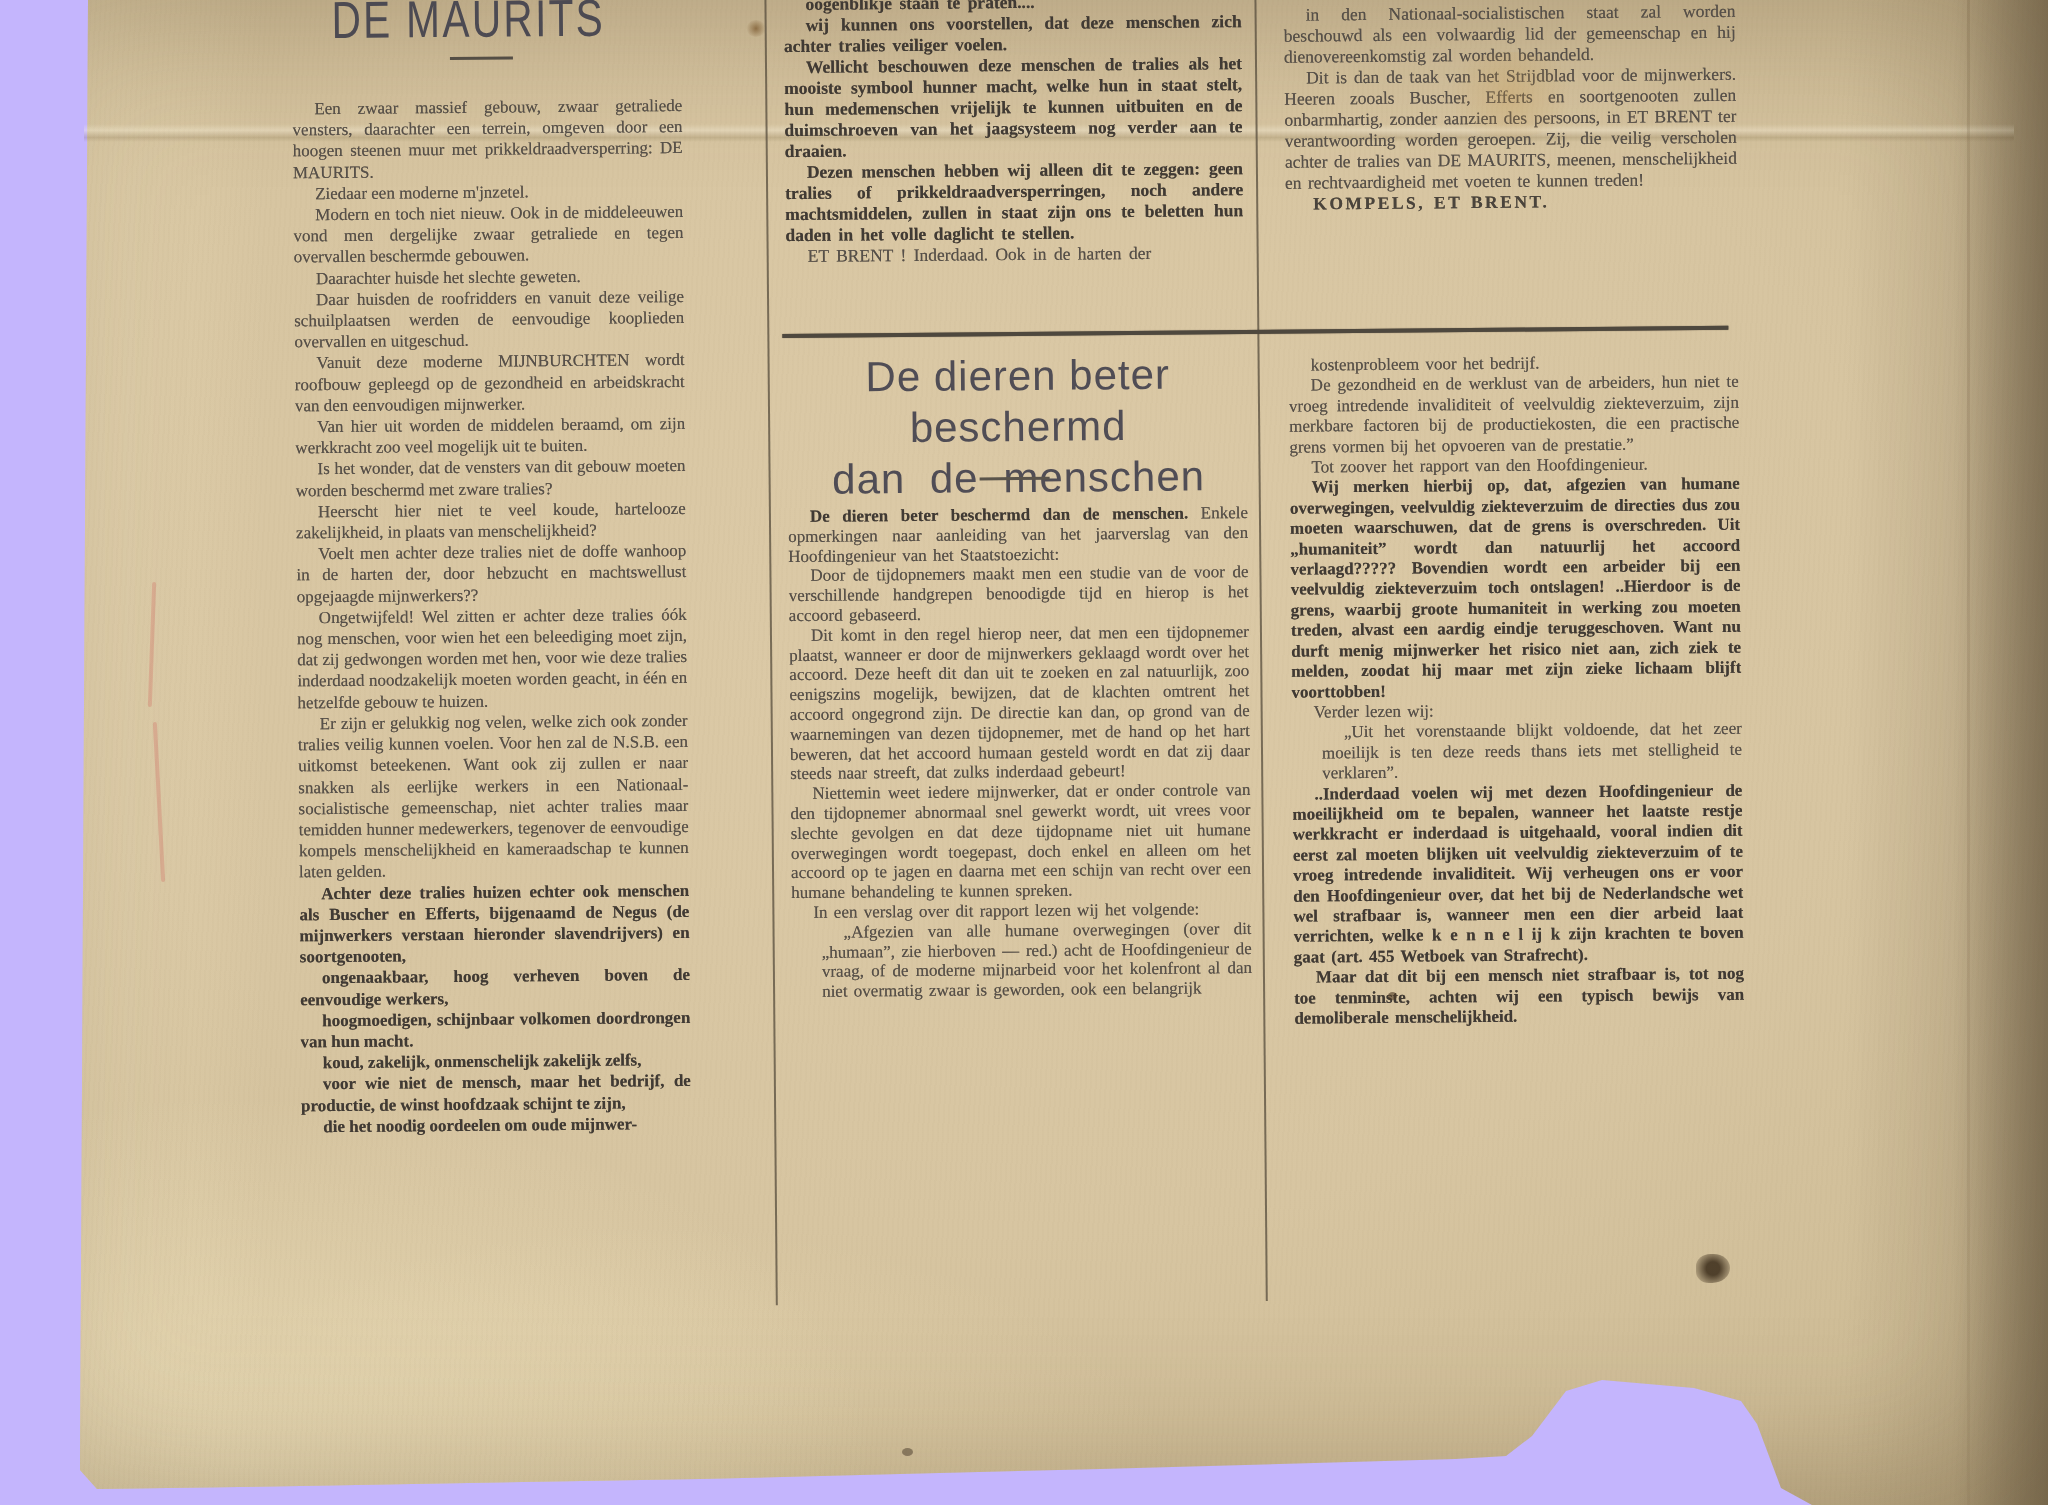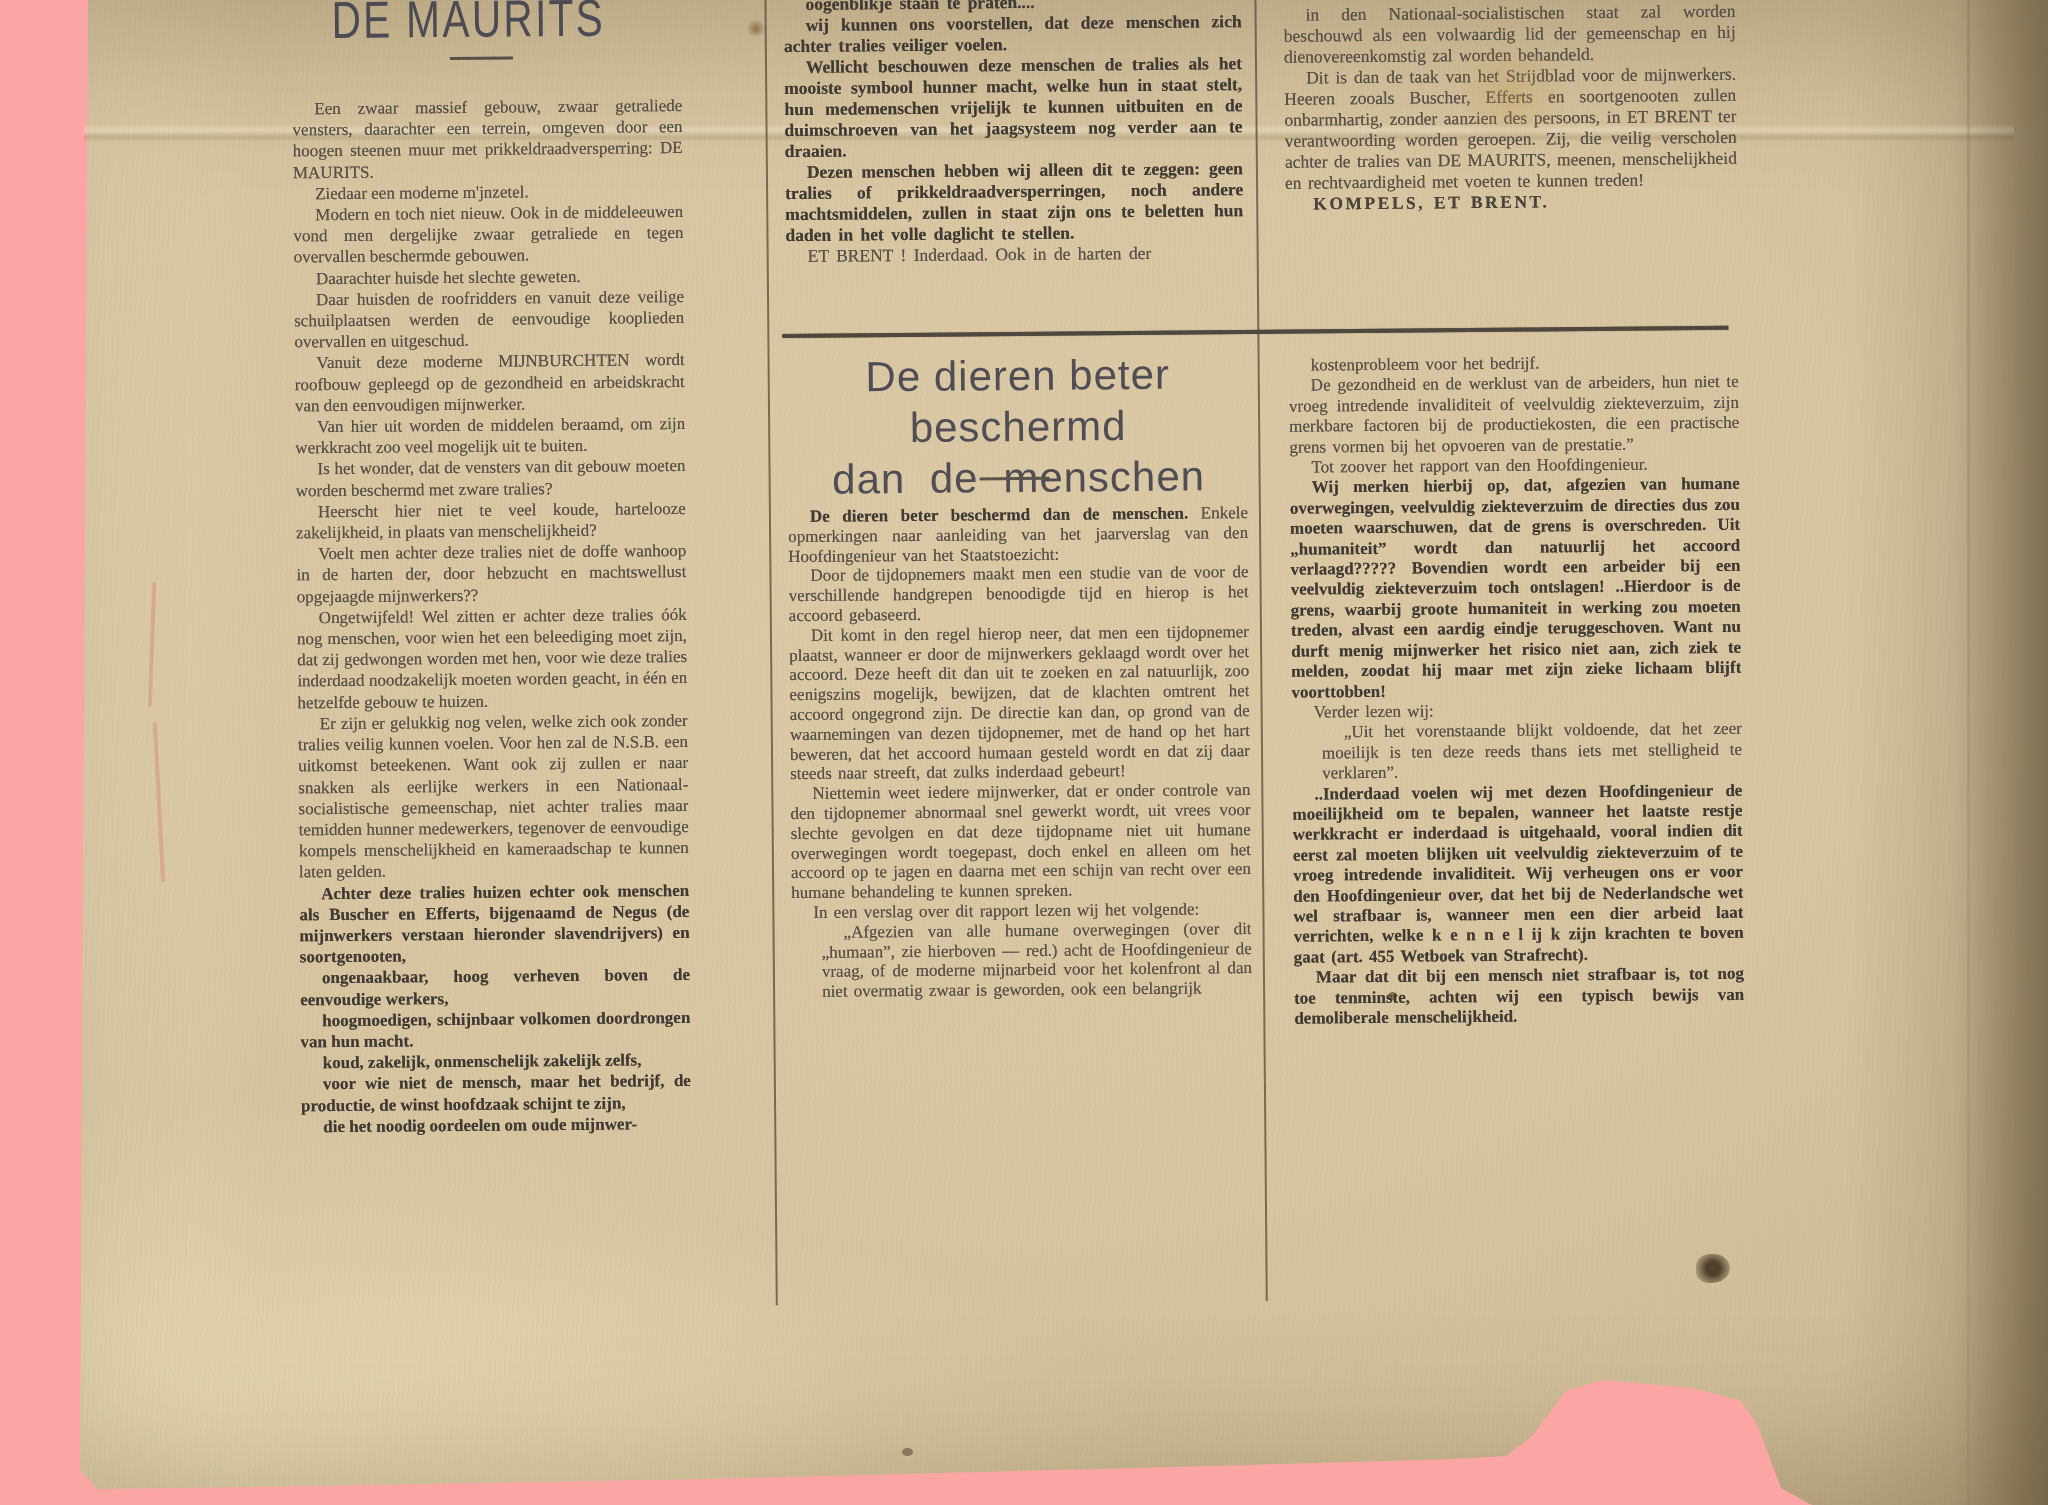--- a/index.html
+++ b/index.html
@@ -1,16 +1,16 @@
 <!DOCTYPE html>
 <html><head>
 <meta charset="utf-8">
 <style>
   html,body{margin:0;padding:0;background:#0c0b0a;}
-  #stage{position:relative;width:2048px;height:1505px;overflow:hidden;background:#fca5a5;
+  #stage{position:relative;width:2048px;height:1505px;overflow:hidden;background:#c4b5fd;
          font-family:"Liberation Serif", serif;}
   
   #paper{position:absolute;inset:0;
     clip-path:polygon(88px 0px,2048px 0px,2048px 1505px,1812px 1505px,1781px 1488px,
       1757px 1424px,1741px 1401px,1694px 1388px,1602px 1380px,1566px 1391px,1532px 1436px,
       1506px 1456px,1455px 1459px,1100px 1469px,700px 1479px,300px 1486px,97px 1489px,
       80px 1470px,84px 700px,88px 0px);
     background:
       radial-gradient(900px 520px at 12% 97%, rgba(248,236,200,0.55), transparent 70%),
       radial-gradient(760px 400px at 32% 100%, rgba(246,232,192,0.38), transparent 70%),

